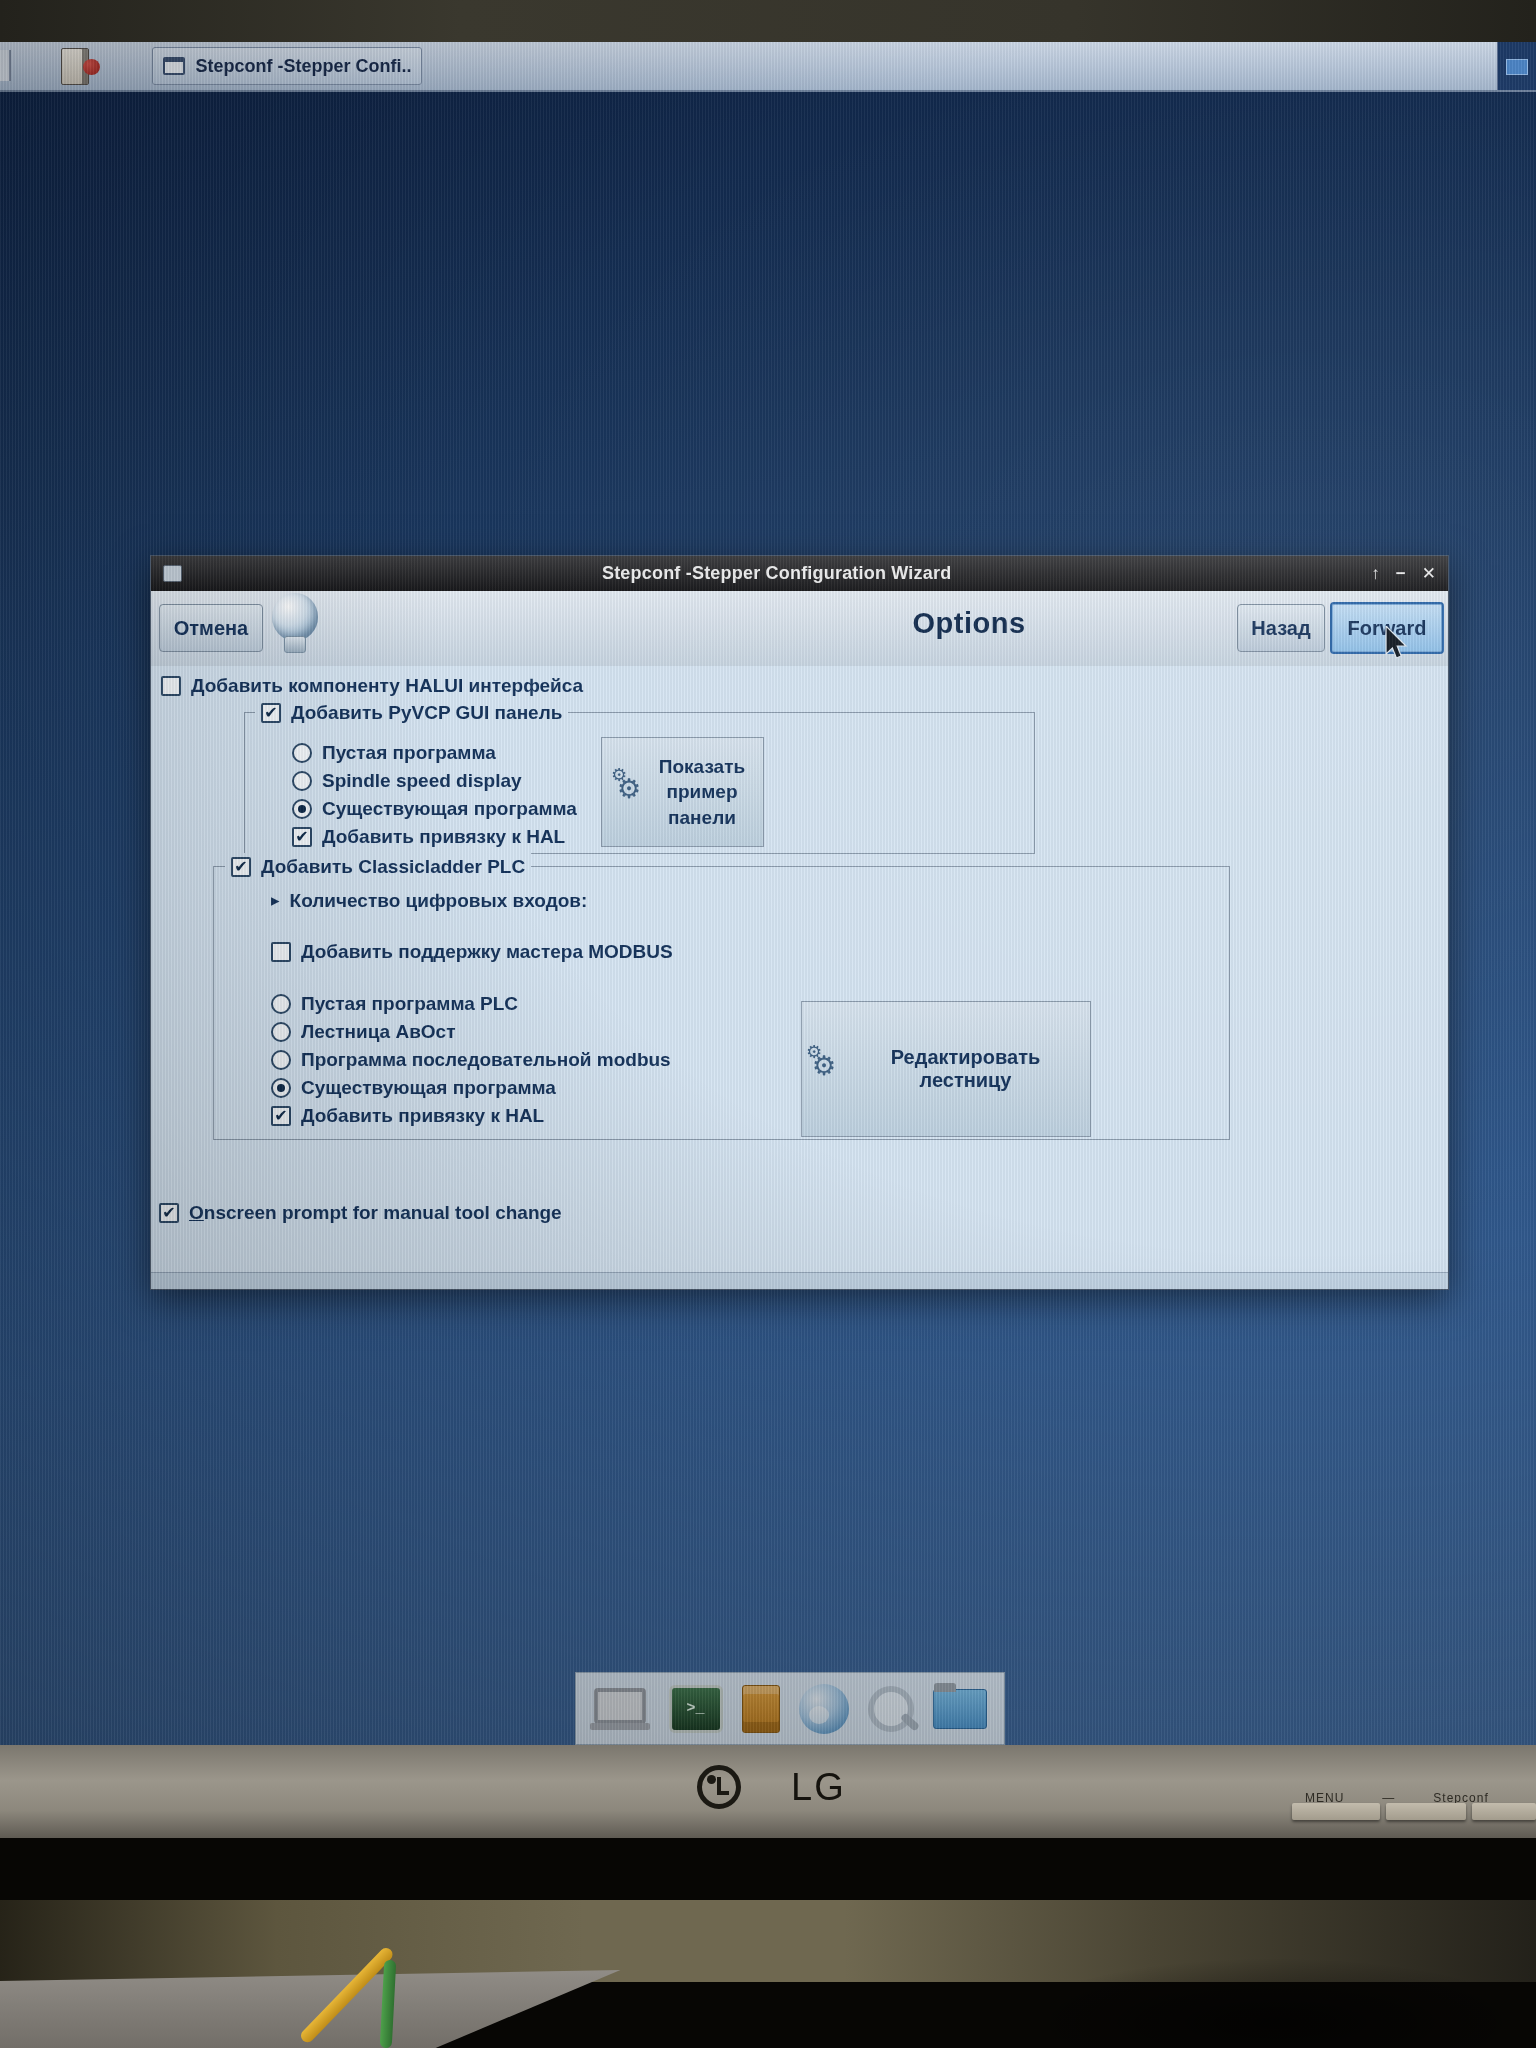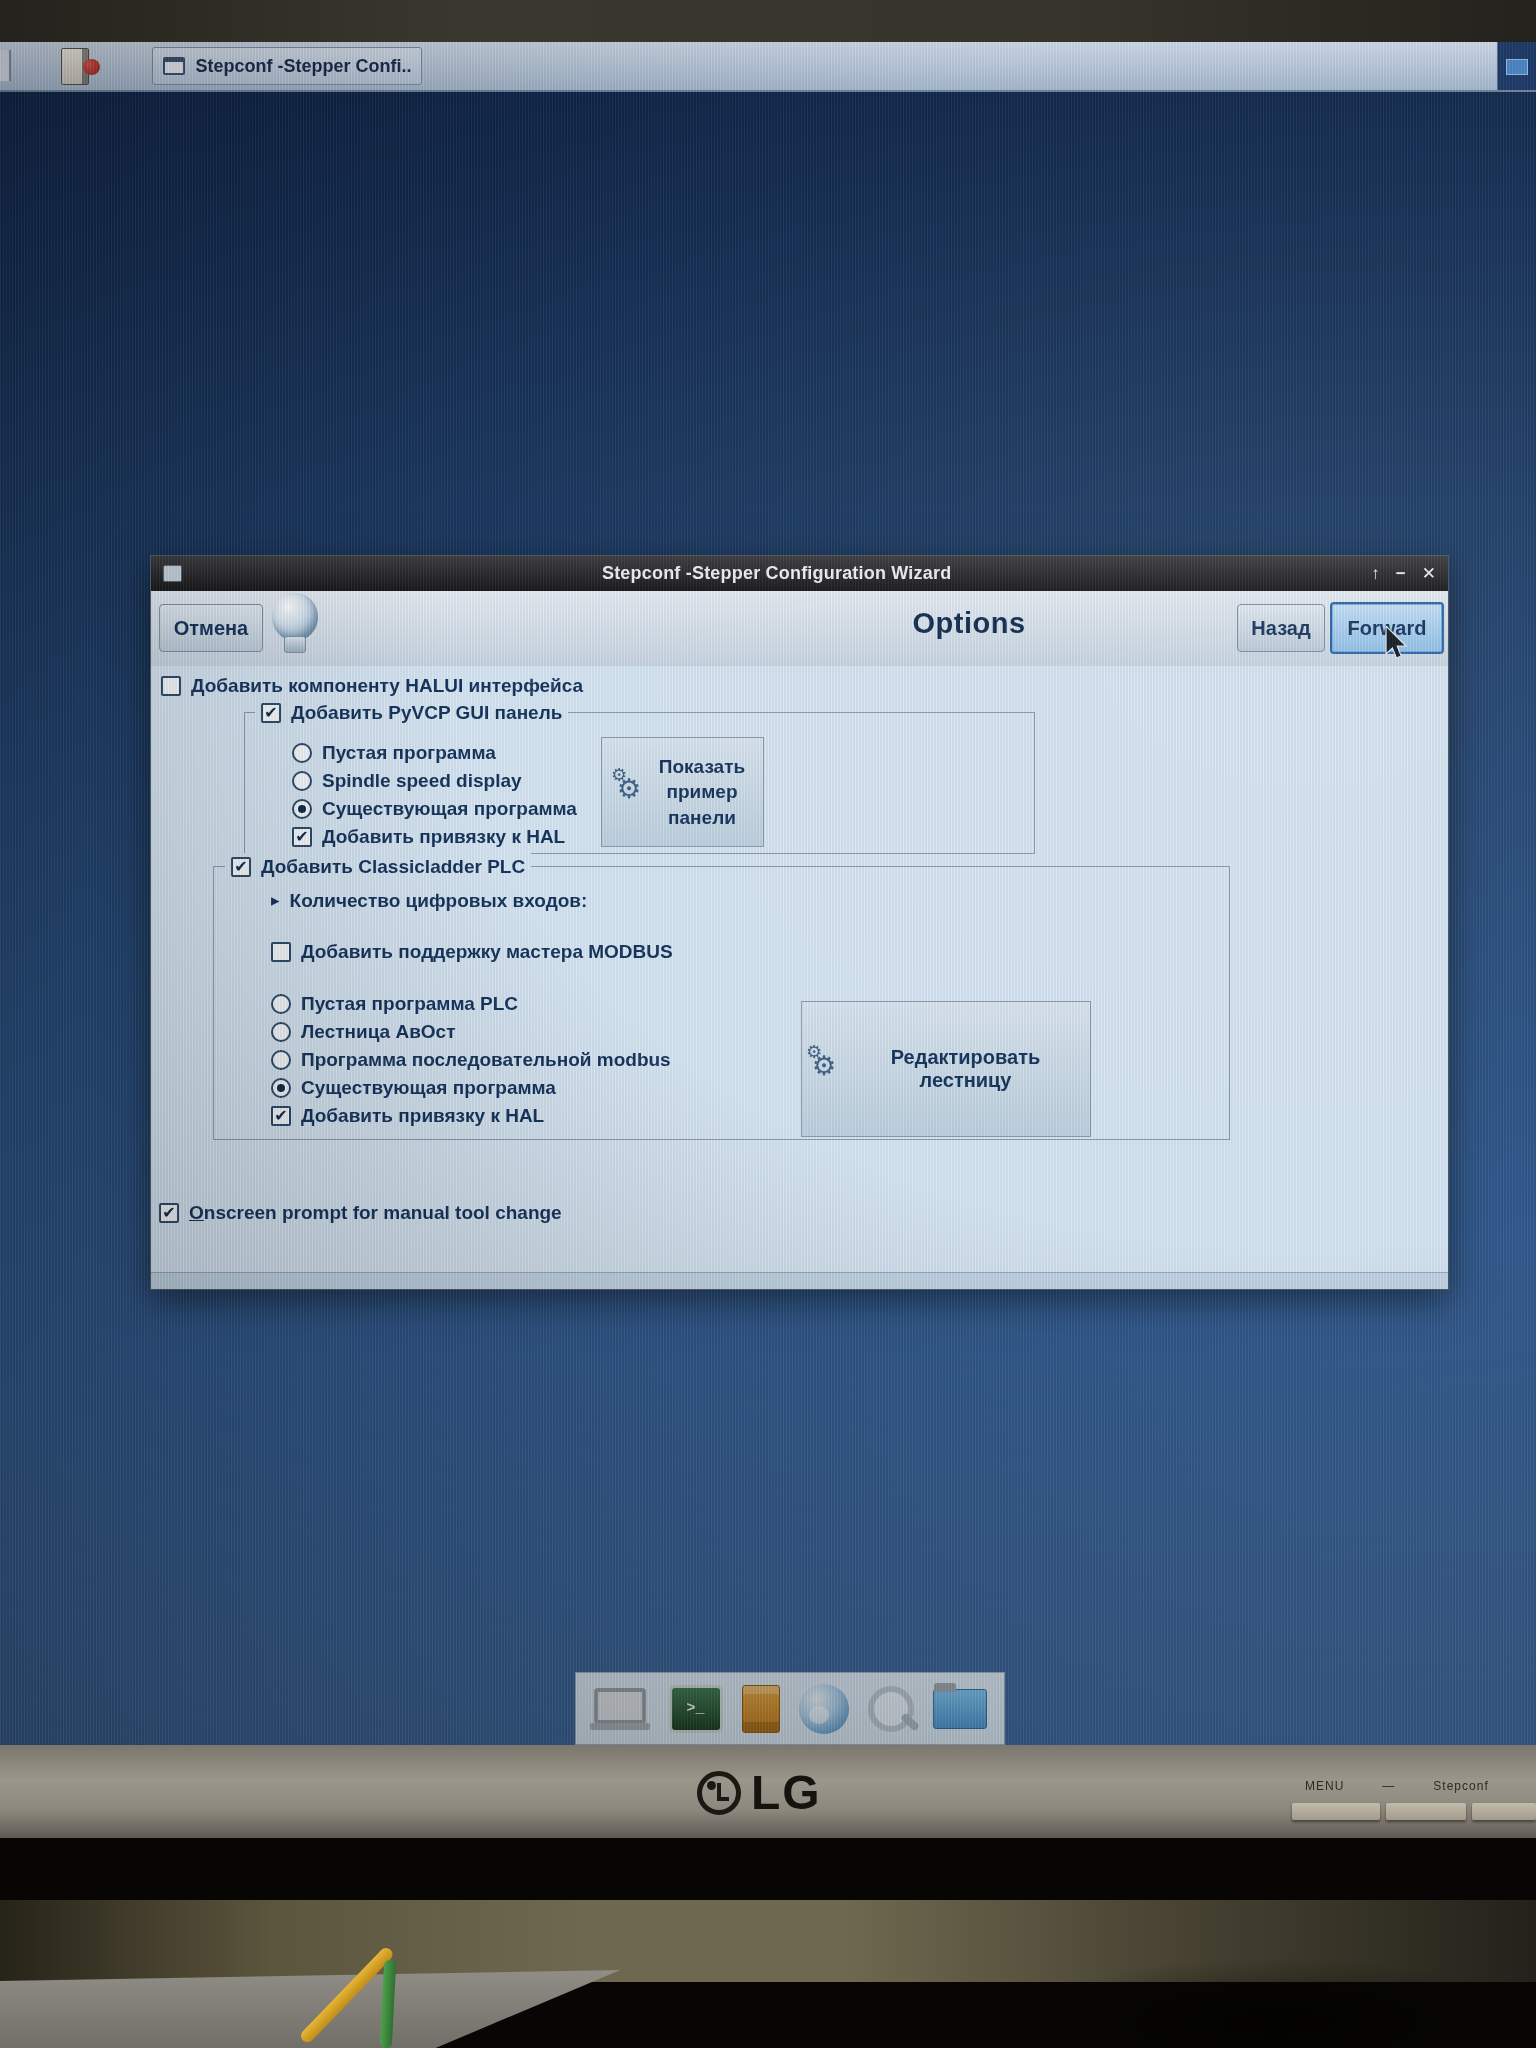--- a/index.html
+++ b/index.html
@@ -109,22 +109,22 @@
      border-radius:3px 3px 0 0;}
 
   
   .bezel{position:absolute;left:0;top:1745px;width:1536px;height:93px;
      background:linear-gradient(180deg,#7b776e,#9b968b 38%,#8d887d 70%,#5f5b53);border-bottom:4px solid #2a2823;}
   .lg-logo{position:absolute;left:697px;top:20px;display:flex;align-items:center;gap:10px;}
   .lgc{width:44px;height:44px;border-radius:50%;border:5px solid #1b1913;position:relative;box-sizing:border-box;}
   .lgc .dot{position:absolute;left:5px;top:5px;width:9px;height:9px;border-radius:50%;background:#1b1913;}
   .lgc .stem{position:absolute;left:15px;top:7px;width:4px;height:17px;background:#1b1913;}
   .lgc .chin{position:absolute;left:15px;top:21px;width:12px;height:4px;background:#1b1913;}
-  .lg-text{font-weight:bold;font-size:48px;color:#15130e;letter-spacing:2px;}
-  .bezel-labels{position:absolute;top:34px;left:1305px;display:flex;gap:38px;font-size:12px;color:#2e2b24;letter-spacing:1px;}
+  .lg-text{font-weight:normal;font-size:38px;color:#15130e;letter-spacing:2px;margin-left:40px;}
+  .bezel-labels{position:absolute;top:46px;left:1305px;display:flex;gap:38px;font-size:12px;color:#2e2b24;letter-spacing:1px;}
   .mbtn{position:absolute;top:58px;height:17px;background:linear-gradient(#c2bbac,#a39c8d);border-radius:2px;
      box-shadow:0 2px 3px rgba(0,0,0,.45);}
   .mbtn.b1{left:1292px;width:88px;} .mbtn.b2{left:1386px;width:80px;} .mbtn.b3{left:1472px;width:64px;}
 
   
   .bottom{position:absolute;left:0;top:1838px;width:1536px;height:210px;background:#070604;}
   .desk-strip{position:absolute;left:0;top:62px;width:100%;height:82px;
      background:linear-gradient(90deg,#262318 0%,#5d563e 18%,#6f6850 38%,#6f6850 55%,#4a4534 75%,#23211a 100%);}
   .gray-wedge{position:absolute;left:0;top:132px;width:660px;height:78px;
      background:linear-gradient(#908c86,#726e68);clip-path:polygon(0 14%,94% 0,66% 100%,0 100%);}

